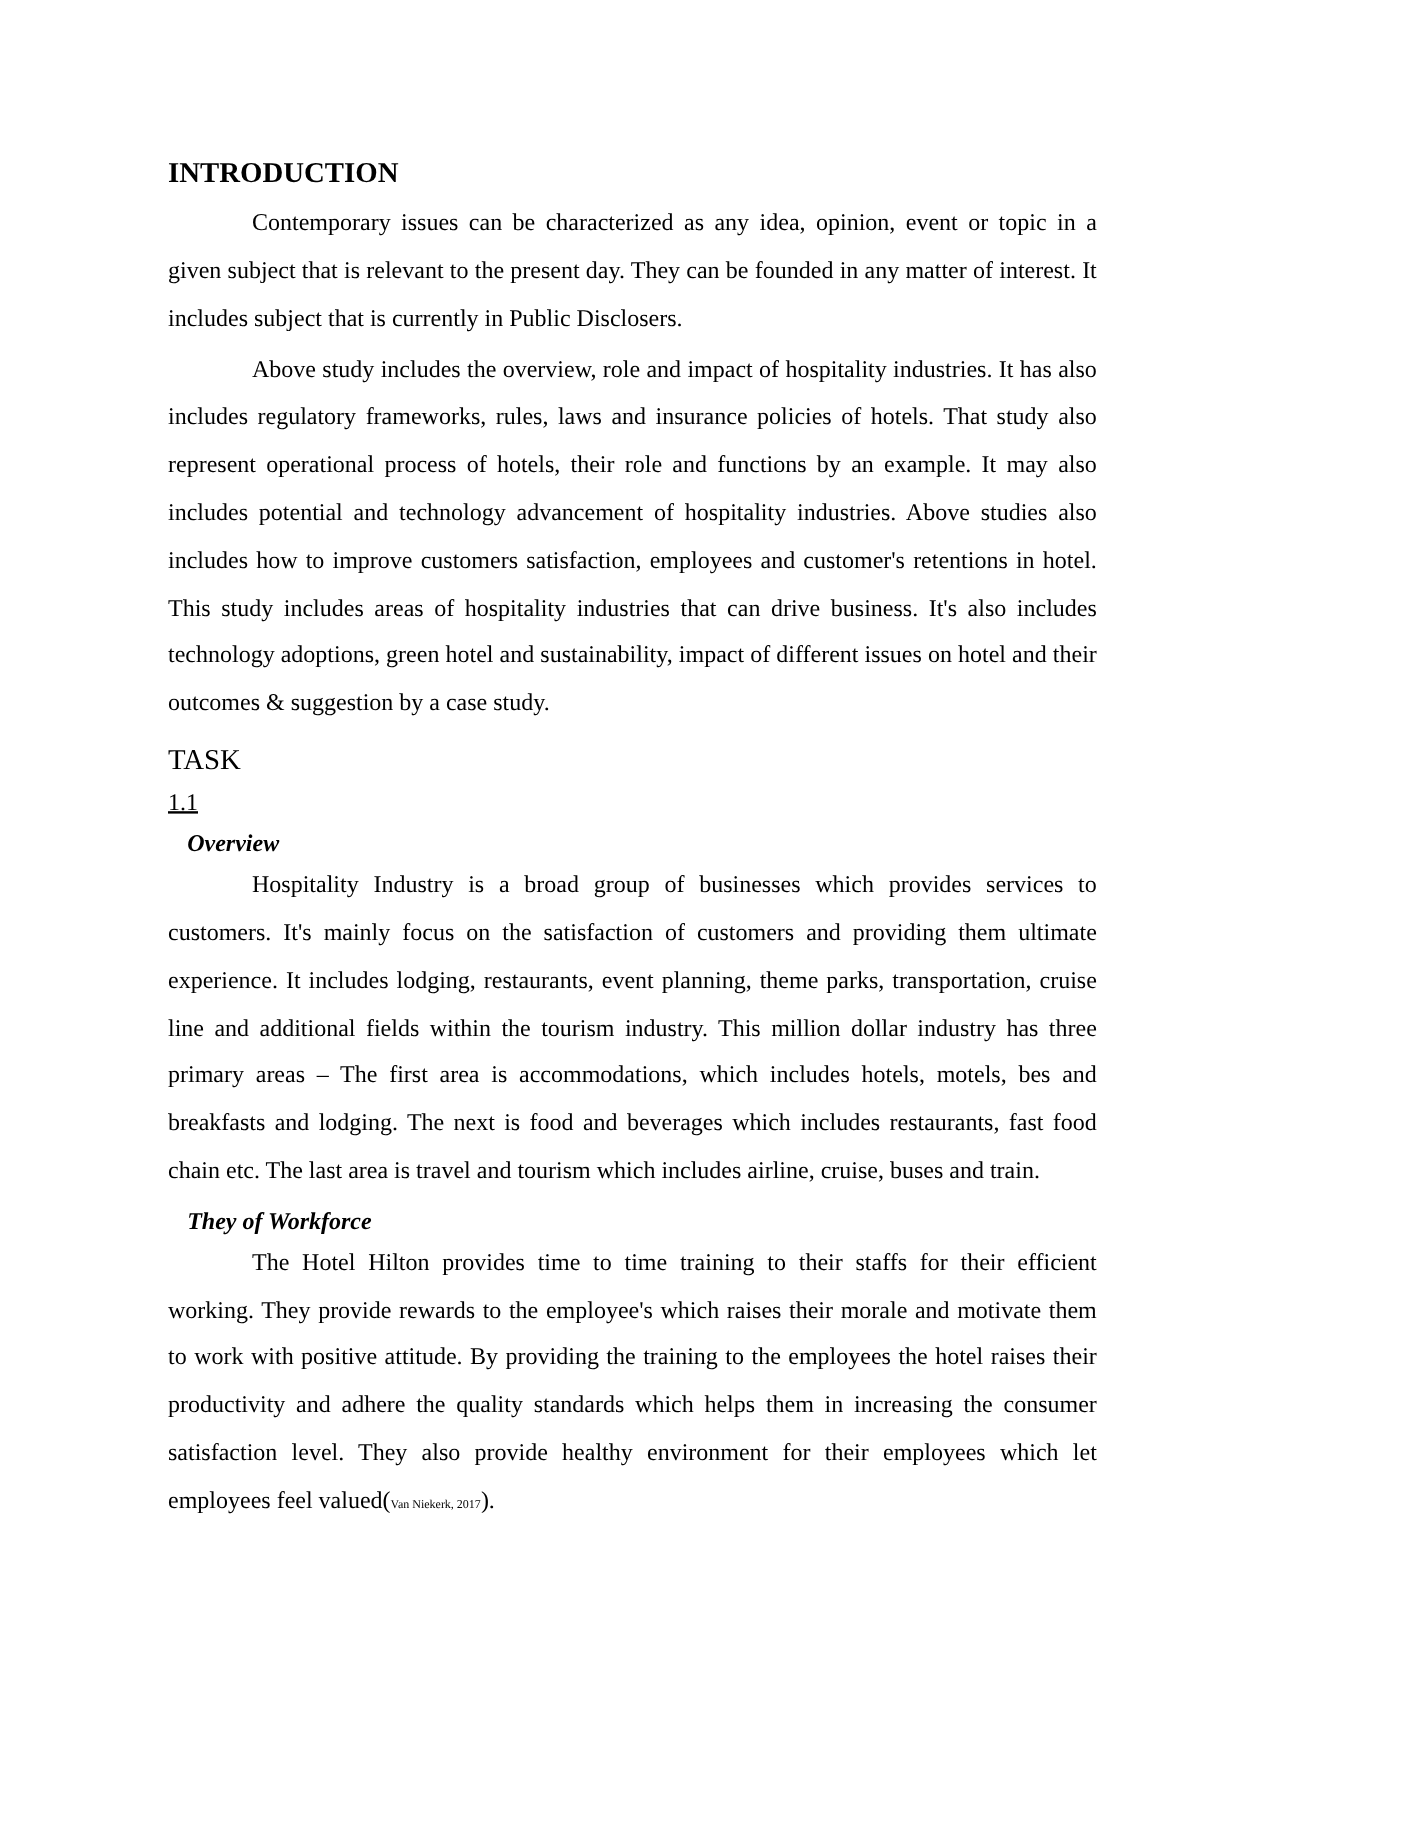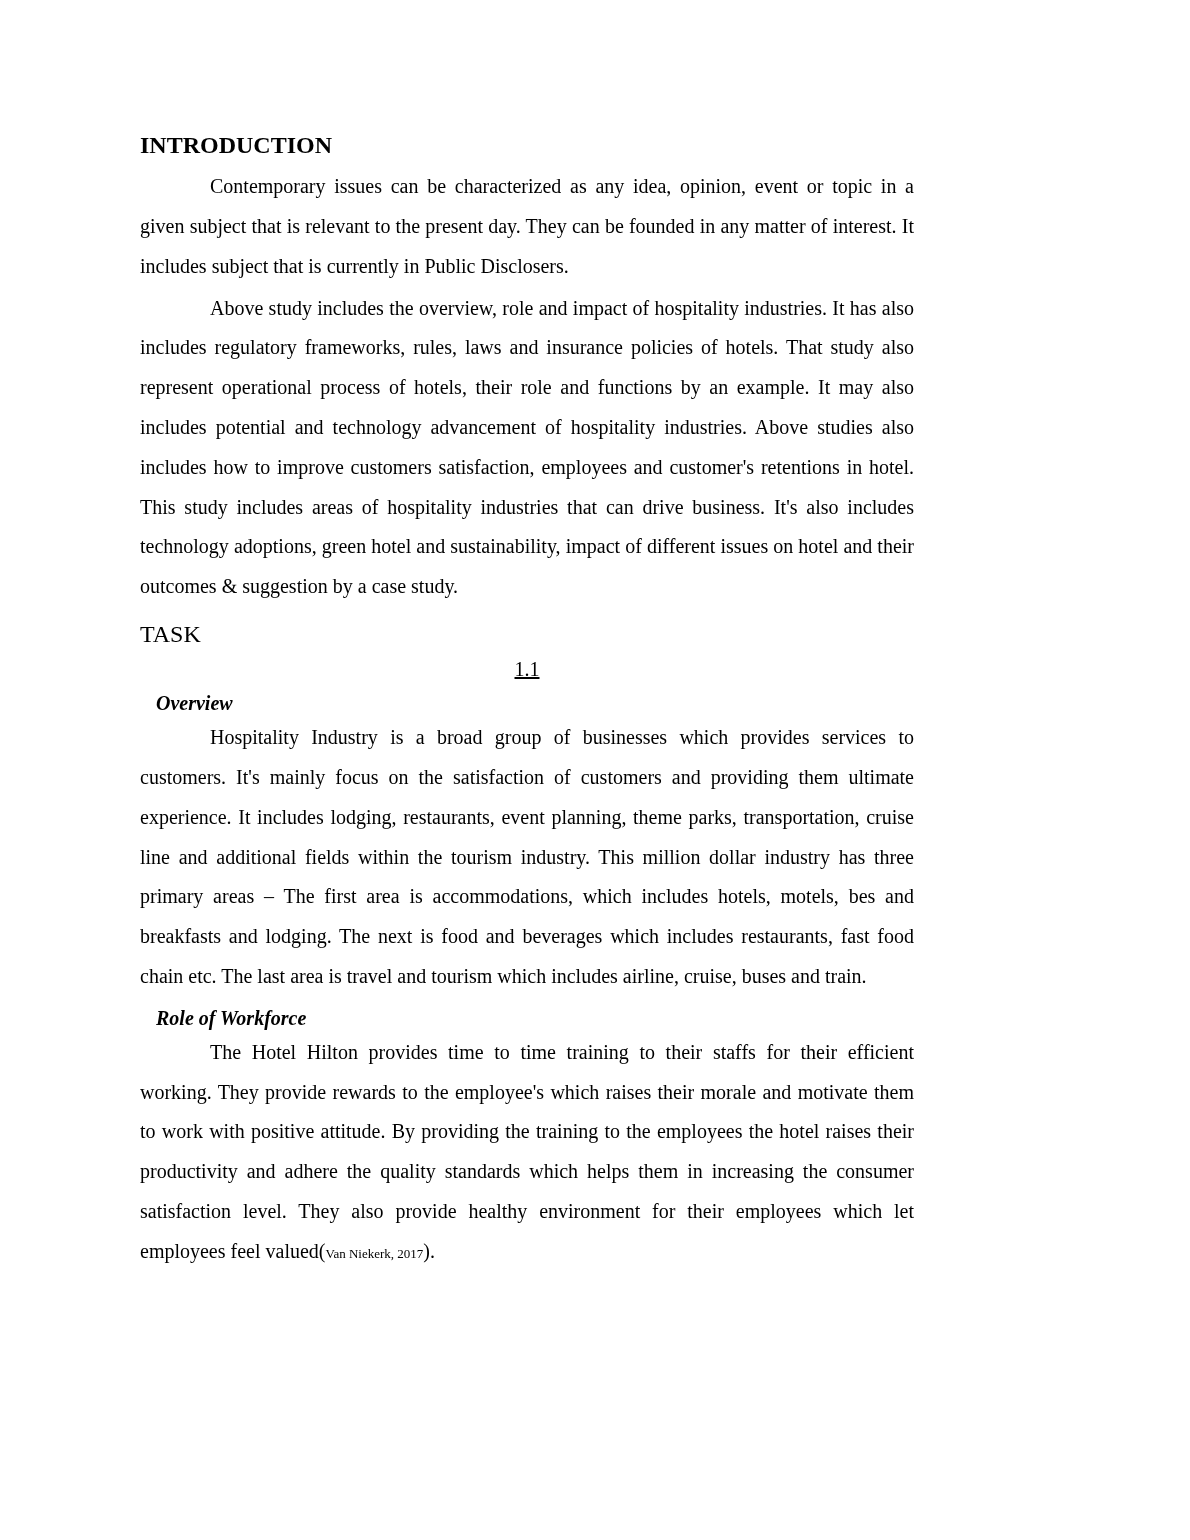--- a/index.html
+++ b/index.html
@@ -30,39 +30,38 @@
     font-size: 24px;
     font-weight: normal;
     margin: 12px 0 6px 0;
     line-height: 1.3;
   }
   .subnum {
     font-size: 20px;
     margin: 6px 0 4px 0;
     text-decoration: underline;
     line-height: 1.3;
-    text-align: center;
   }
   .subhead {
     font-size: 20px;
     font-weight: bold;
     font-style: italic;
     margin: 8px 0 2px 16px;
     line-height: 1.3;
   }
   p.body-text {
     font-size: 20px;
     line-height: 1.99;
     text-align: justify;
     text-indent: 70px;
     margin: 0 0 2px 0;
     hyphens: none;
   }
   .cite {
-    font-size: 13px;
+    font-size: 10px;
   }
 </style>
 </head>
 <body>
 
 <div class="page">
 
   <h1 class="heading">INTRODUCTION</h1>
 
   <p class="body-text">Contemporary issues can be characterized as any idea, opinion, event or topic in a given subject that is relevant to the present day. They can be founded in any matter of interest. It includes subject that is currently in Public Disclosers.</p>
@@ -70,17 +69,17 @@
   <p class="body-text">Above study includes the overview, role and impact of hospitality industries. It has also includes regulatory frameworks, rules, laws and insurance policies of hotels. That study also represent operational process of hotels, their role and functions by an example. It may also includes potential and technology advancement of hospitality industries. Above studies also includes how to improve customers satisfaction, employees and customer's retentions in hotel. This study includes areas of hospitality industries that can drive business. It's also includes technology adoptions, green hotel and sustainability, impact of different issues on hotel and their outcomes &amp; suggestion by a case study.</p>
 
   <h1 class="heading-task">TASK</h1>
 
   <div class="subnum"> 1.1 </div>
 
   <div class="subhead">Overview</div>
 
   <p class="body-text">Hospitality Industry is a broad group of businesses which provides services to customers. It's mainly focus on the satisfaction of customers and providing them ultimate experience. It includes  lodging, restaurants, event planning, theme parks, transportation, cruise line and additional fields  within the tourism industry. This million dollar industry has three primary areas – The first area is accommodations, which includes hotels, motels, bes and breakfasts and lodging. The next is food and beverages which includes restaurants, fast food chain etc. The last area is travel and tourism which includes airline, cruise, buses and train.</p>
 
-  <div class="subhead">Role of Workforce</div>
+  <div class="subhead">They of Workforce</div>
 
   <p class="body-text"><span>The Hotel Hilton provides time to time training to their staffs for their efficient working. They provide rewards to the employee's which raises their morale and motivate them to work with positive attitude. By providing the training to the employees the hotel raises their productivity and adhere the quality standards which helps them in increasing the consumer satisfaction level. They also provide healthy environment for their employees which let employees feel valued(</span><span class="cite">Van Niekerk, 2017</span><span>).</span></p>
 
 </div>
 
 </body></html>

